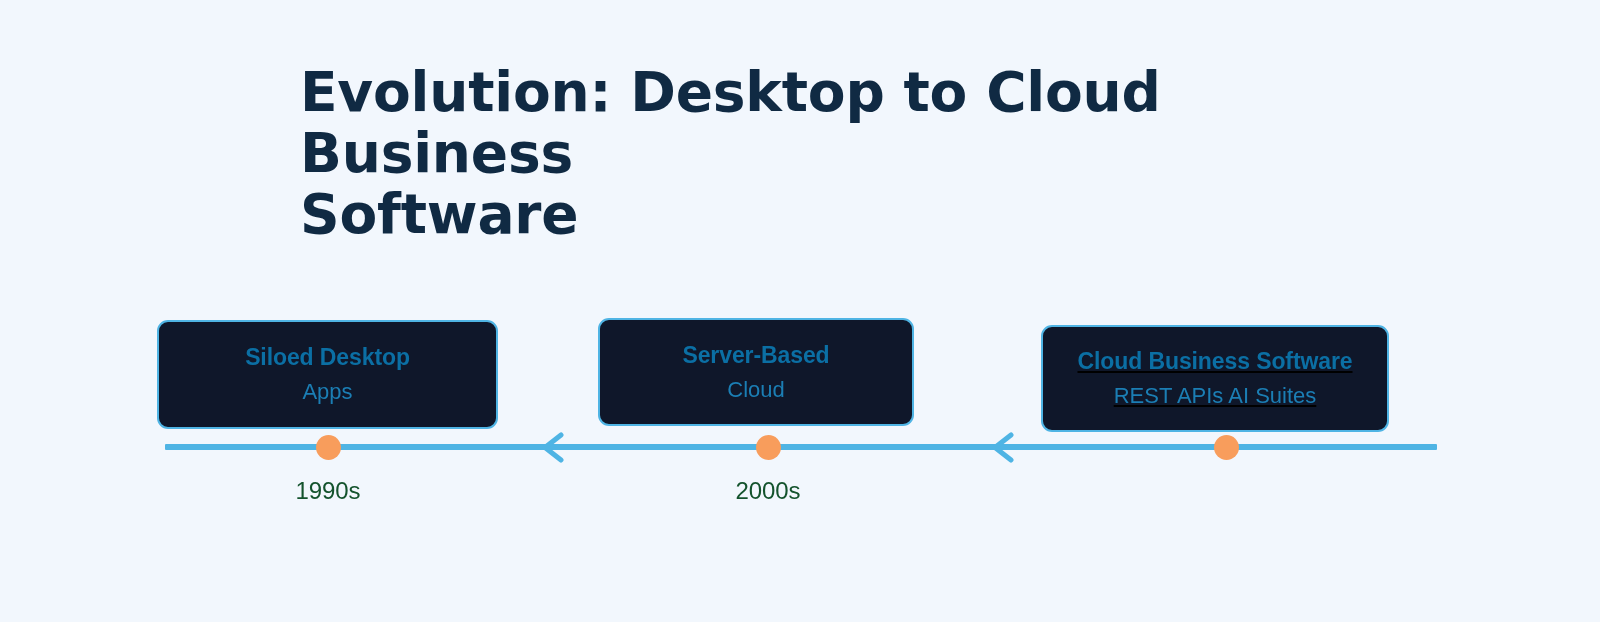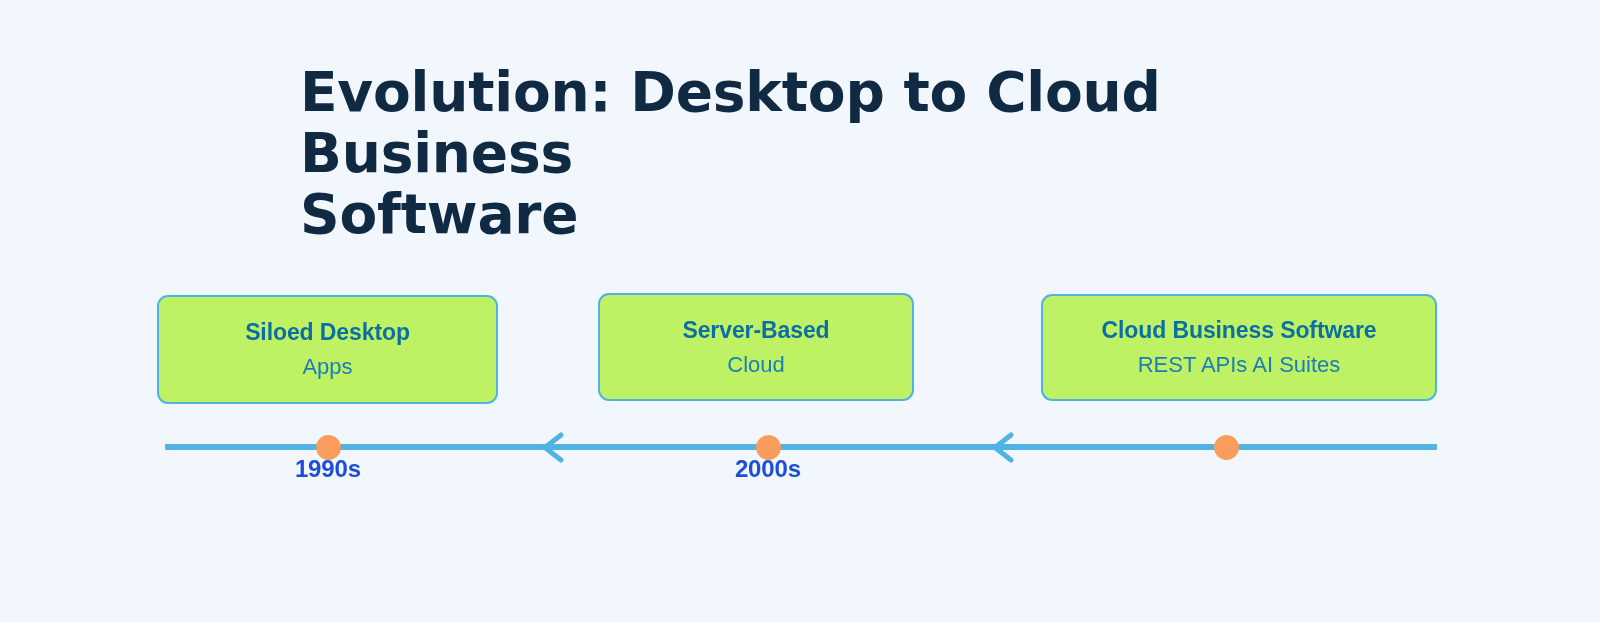--- a/index.html
+++ b/index.html
@@ -33,28 +33,29 @@
     line-height: 61px;
     font-weight: 700;
     letter-spacing: -0.2px;
     color: #102a43;
     font-family: "DejaVu Sans", "Liberation Sans", sans-serif;
   }
 
   
   .card {
     position: absolute;
-    background: #bef264;
+    background: #0f172a;
     border: 2px solid #4fb4e4;
     border-radius: 11px;
     display: flex;
     flex-direction: column;
     align-items: center;
     justify-content: center;
     padding: 6px 14px;
+    margin-top: 25px;
   }
 
   .card-title {
     font-size: 23px;
     font-weight: 700;
     color: #0b6fa4;
     line-height: 31px;
     white-space: nowrap;
     letter-spacing: -0.1px;
   }
@@ -63,21 +64,21 @@
     font-size: 22px;
     font-weight: 400;
     color: #1b7eb4;
     line-height: 31px;
     white-space: nowrap;
     margin-top: 3px;
   }
 
   #card-0 { left: 157px;  top: 295px; width: 341px; height: 109px; }
   #card-1 { left: 598px;  top: 293px; width: 316px; height: 108px; }
-  #card-2 { left: 1041px; top: 294px; width: 396px; height: 107px; }
+  #card-2 { left: 1041px; top: 300px; width: 348px; height: 107px; text-decoration: underline; }
 
   
   .timeline-line {
     position: absolute;
     left: 165px;
     top: 444px;
     width: 1272px;
     height: 6px;
     background: #4fb4e4;
     border-radius: 1px;
@@ -101,26 +102,26 @@
     top: 432px;
     width: 30px;
     height: 31px;
   }
 
   #chevron-0 { left: 538px; }
   #chevron-1 { left: 988px; }
 
   .year {
     position: absolute;
-    top: 455px;
+    top: 477px;
     width: 200px;
     text-align: center;
     font-size: 24px;
-    font-weight: 700;
-    color: #1d4ed8;
+    font-weight: 400;
+    color: #14532d;
     letter-spacing: -0.1px;
   }
 
   #year-0 { left: 228px; }
   #year-1 { left: 668px; text-align: center; }
   #year-2 { left: 1126px; }
 </style>
 </head>
 <body>
 

